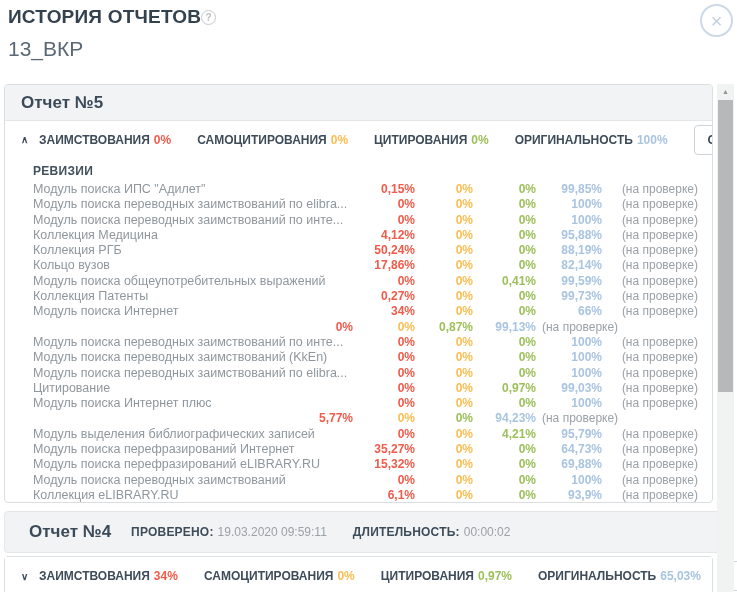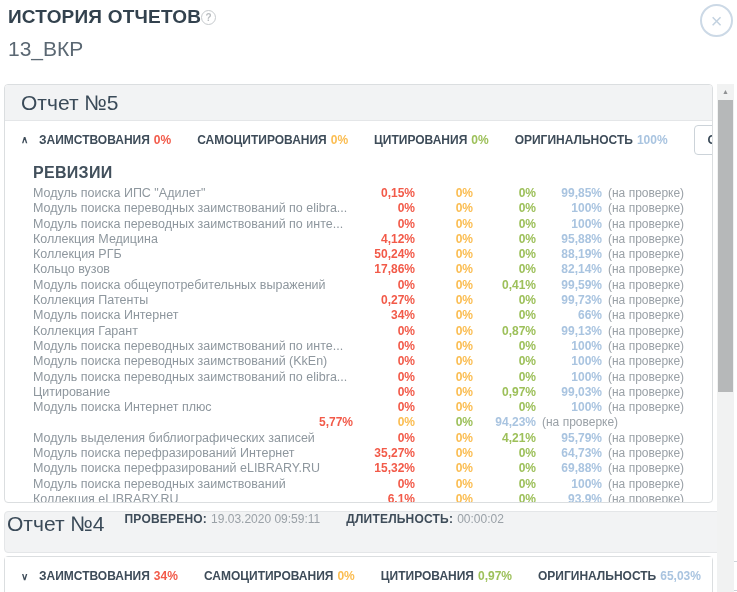--- a/index.html
+++ b/index.html
@@ -34,21 +34,21 @@
   
   .panel5 {
     position: absolute; left: 4px; top: 84px; width: 709px; height: 419px;
     border: 1px solid #dbdee0; border-radius: 4px; background: #fff;
     overflow: hidden;
   }
   .panel-head {
     height: 36px; background: #f2f3f4; border-bottom: 1px solid #e4e6e8;
     display: flex; align-items: center; padding: 0 16px;
   }
-  .panel-title { font-size: 21px; font-weight: normal; color: #3a4a58; }
+  .panel-title { font-size: 17px; font-weight: bold; color: #3a4a58; }
   .stats-row {
     height: 37px; display: flex; align-items: center;
     padding: 0 12px 0 16px; background: #fff;
   }
   .chev {
     width: 18px; font-size: 10px; font-weight: bold; color: #3e4c59;
     cursor: pointer; flex: 0 0 auto;
   }
   .stat { margin-right: 26px; font-size: 12px; font-weight: bold; white-space: nowrap; text-align: right; }
   .stat .lbl { color: #3e4c59; }
@@ -58,40 +58,40 @@
   .c-cite   { color: #9dc05a; }
   .c-orig   { color: #a9c4e0; }
   .open-btn {
     margin-left: auto; background: #fff;
     border: 1px solid #ccd3d9; border-radius: 4px;
     padding: 7px 13px; font-size: 12px; font-weight: bold;
     color: #3a4a58; letter-spacing: .4px; cursor: pointer;
     font-family: "Liberation Sans", sans-serif;
   }
   .revisions-title {
-    padding: 6px 16px 3px 28px; font-size: 16px; font-weight: bold;
+    padding: 6px 16px 3px 28px; font-size: 12px; font-weight: bold;
     color: #42505c; letter-spacing: .3px;
   }
   .rev-table { padding: 1px 14px 6px 28px; }
   .t-row {
     display: grid;
     grid-template-columns: 1fr 62px 58px 63px 66px 96px;
     height: 15.3px; line-height: 15.3px; font-size: 12.5px;
     align-items: center;
   }
   .t-name {
     color: #8e979e; white-space: nowrap; overflow: hidden; padding-right: 8px;
   }
   .t-v { font-size: 12px; font-weight: bold; text-align: right; white-space: nowrap; }
-  .t-status { color: #9aa1a7; font-size: 12px; padding-left: 6px; text-align: left; white-space: nowrap; }
+  .t-status { color: #9aa1a7; font-size: 12px; padding-left: 6px; text-align: right; white-space: nowrap; }
   
   .band4 {
     position: absolute; left: 4px; top: 511px; width: 717px; height: 42px;
     background: #f2f3f4; border: 1px solid #e4e6e8; border-radius: 4px;
-    display: flex; padding: 0 2px;
+    display: flex; align-items: center; padding: 0 24px;
   }
   .band4 .panel-title { margin-right: 20px; }
   .meta { font-size: 12px; font-weight: bold; color: #3e4c59; letter-spacing: .2px; margin-right: 26px; white-space: nowrap; }
   .meta .meta-val { font-weight: normal; font-size: 12px; color: #9aa1a7; margin-left: 4px; letter-spacing: 0; }
   
   .panel4 {
     position: absolute; left: 4px; top: 556px; width: 709px; height: 40px;
     border: 1px solid #dbdee0; border-radius: 4px 4px 0 0; background: #fff;
   }
   .panel4 .stats-row { height: 38px; }
@@ -218,21 +218,20 @@
   <div class="t-row">
     <span class="t-name">Модуль поиска Интернет</span>
     <span class="t-v c-borrow">34%</span>
     <span class="t-v c-self">0%</span>
     <span class="t-v c-cite">0%</span>
     <span class="t-v c-orig">66%</span>
     <span class="t-status">(на проверке)</span>
   </div>
 
   <div class="t-row">
-    <span class="t-name">Коллекция Гарант</span>
     <span class="t-v c-borrow">0%</span>
     <span class="t-v c-self">0%</span>
     <span class="t-v c-cite">0,87%</span>
     <span class="t-v c-orig">99,13%</span>
     <span class="t-status">(на проверке)</span>
   </div>
 
   <div class="t-row">
     <span class="t-name">Модуль поиска переводных заимствований по инте...</span>
     <span class="t-v c-borrow">0%</span>

